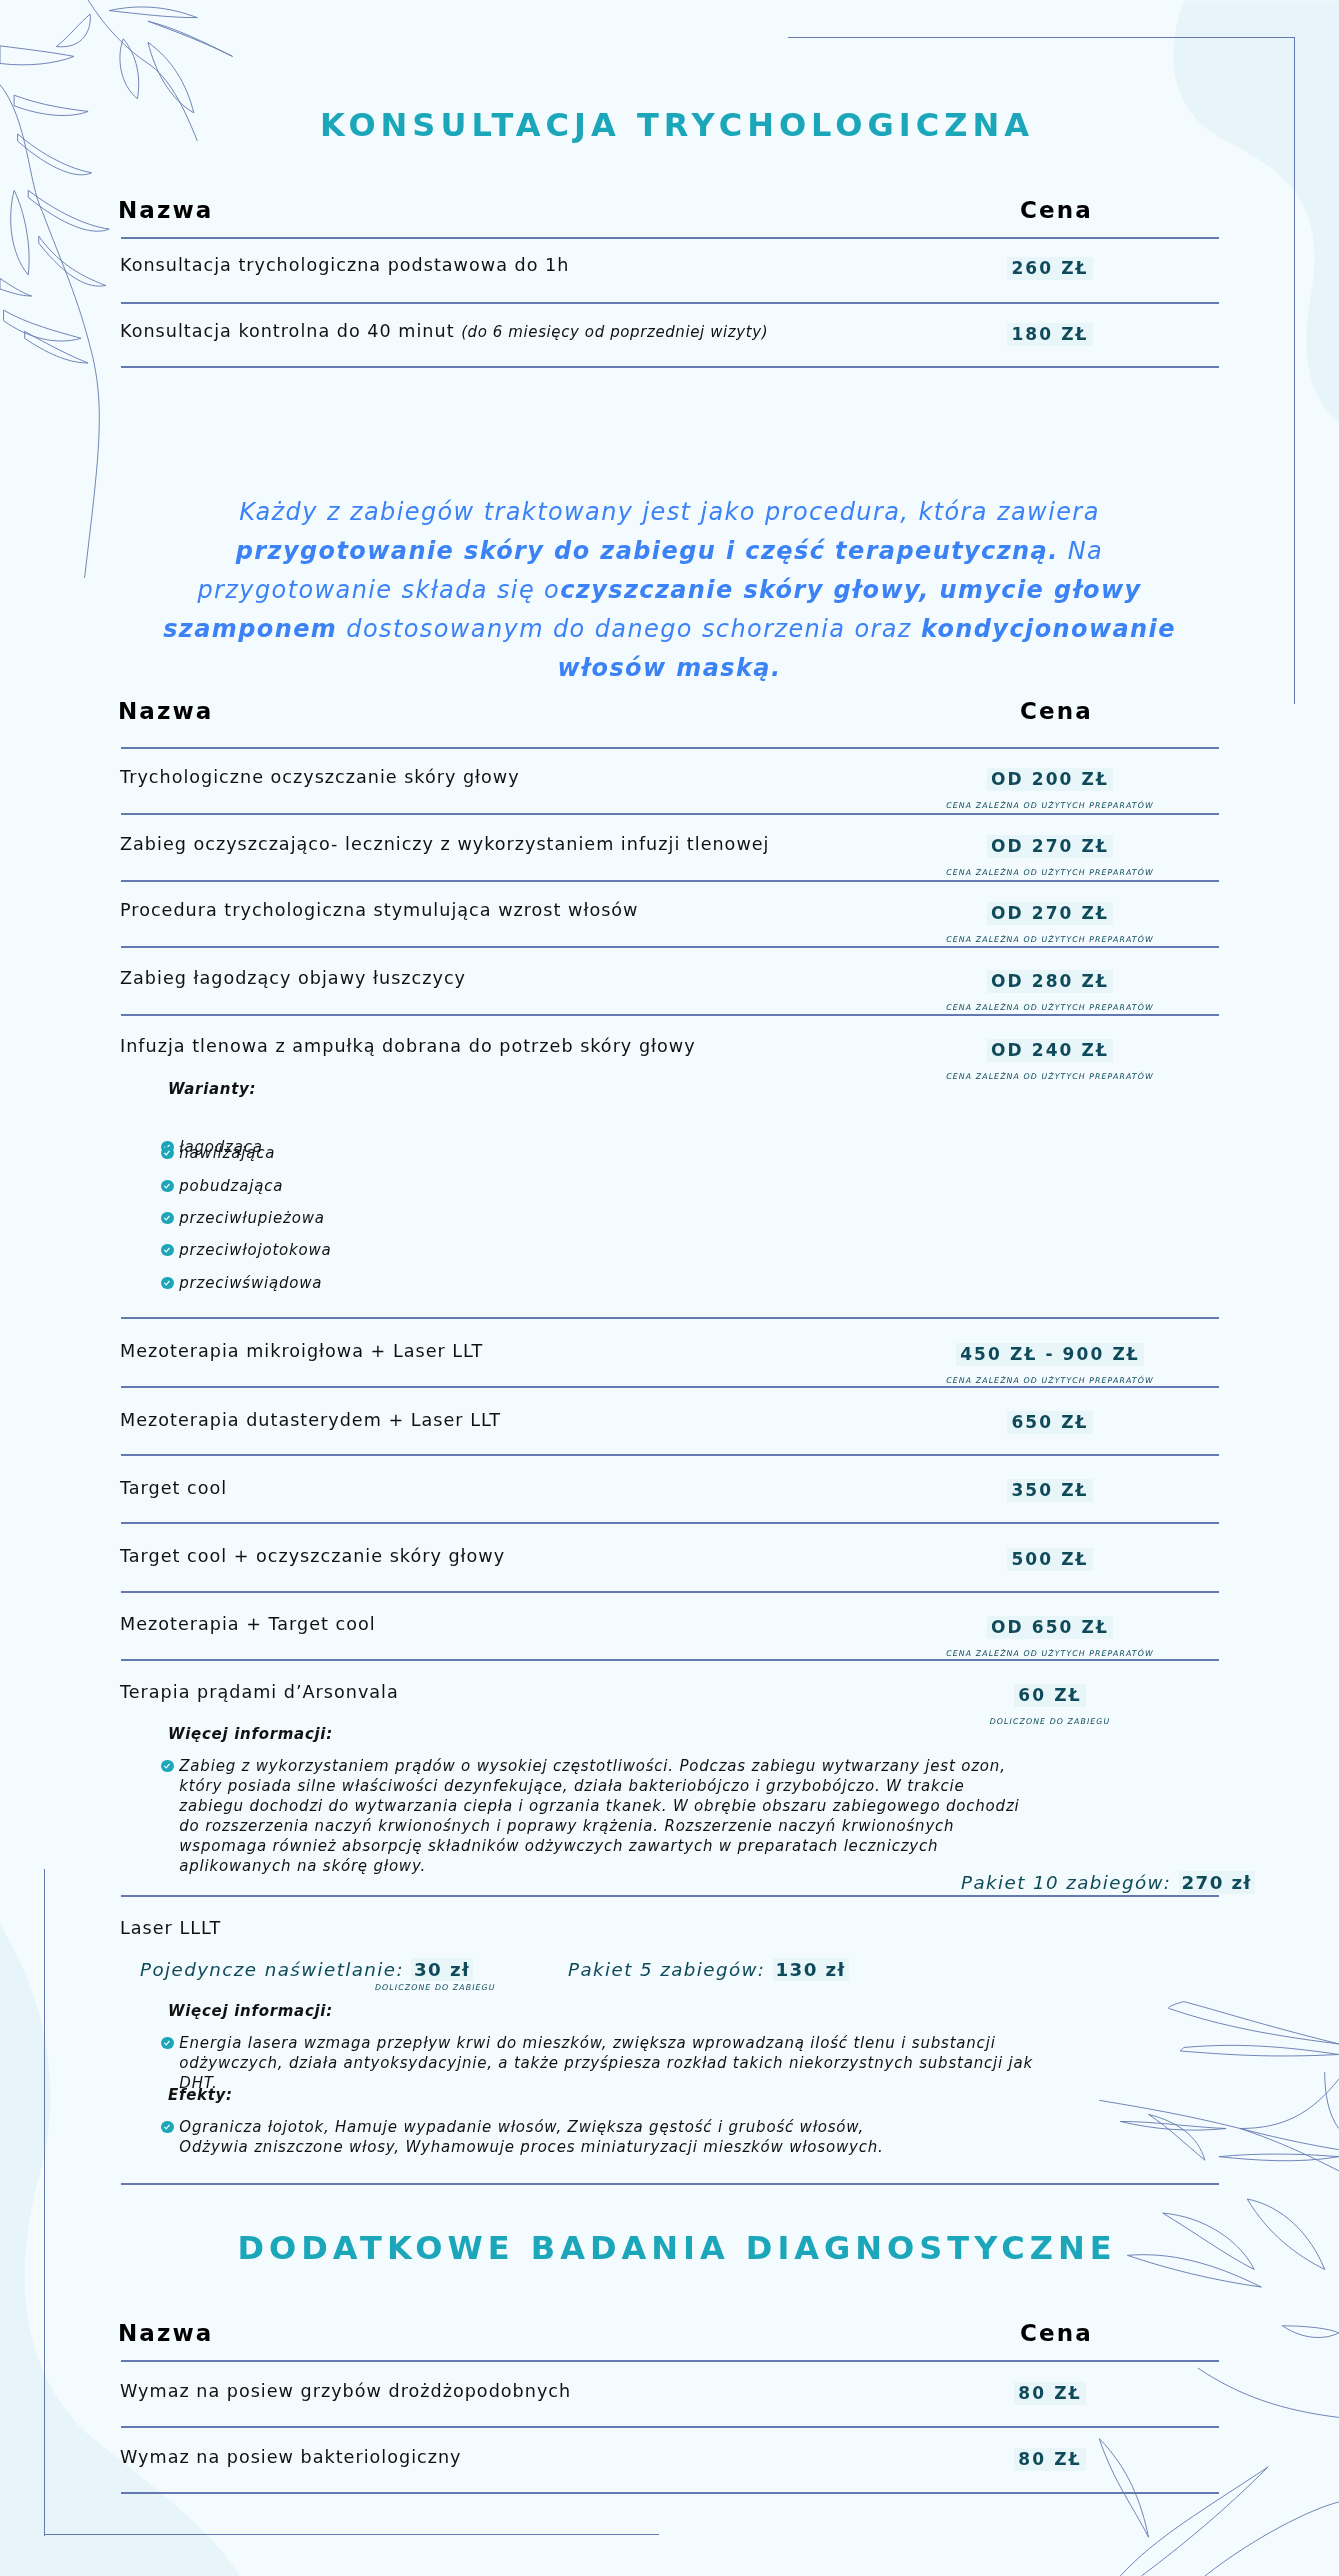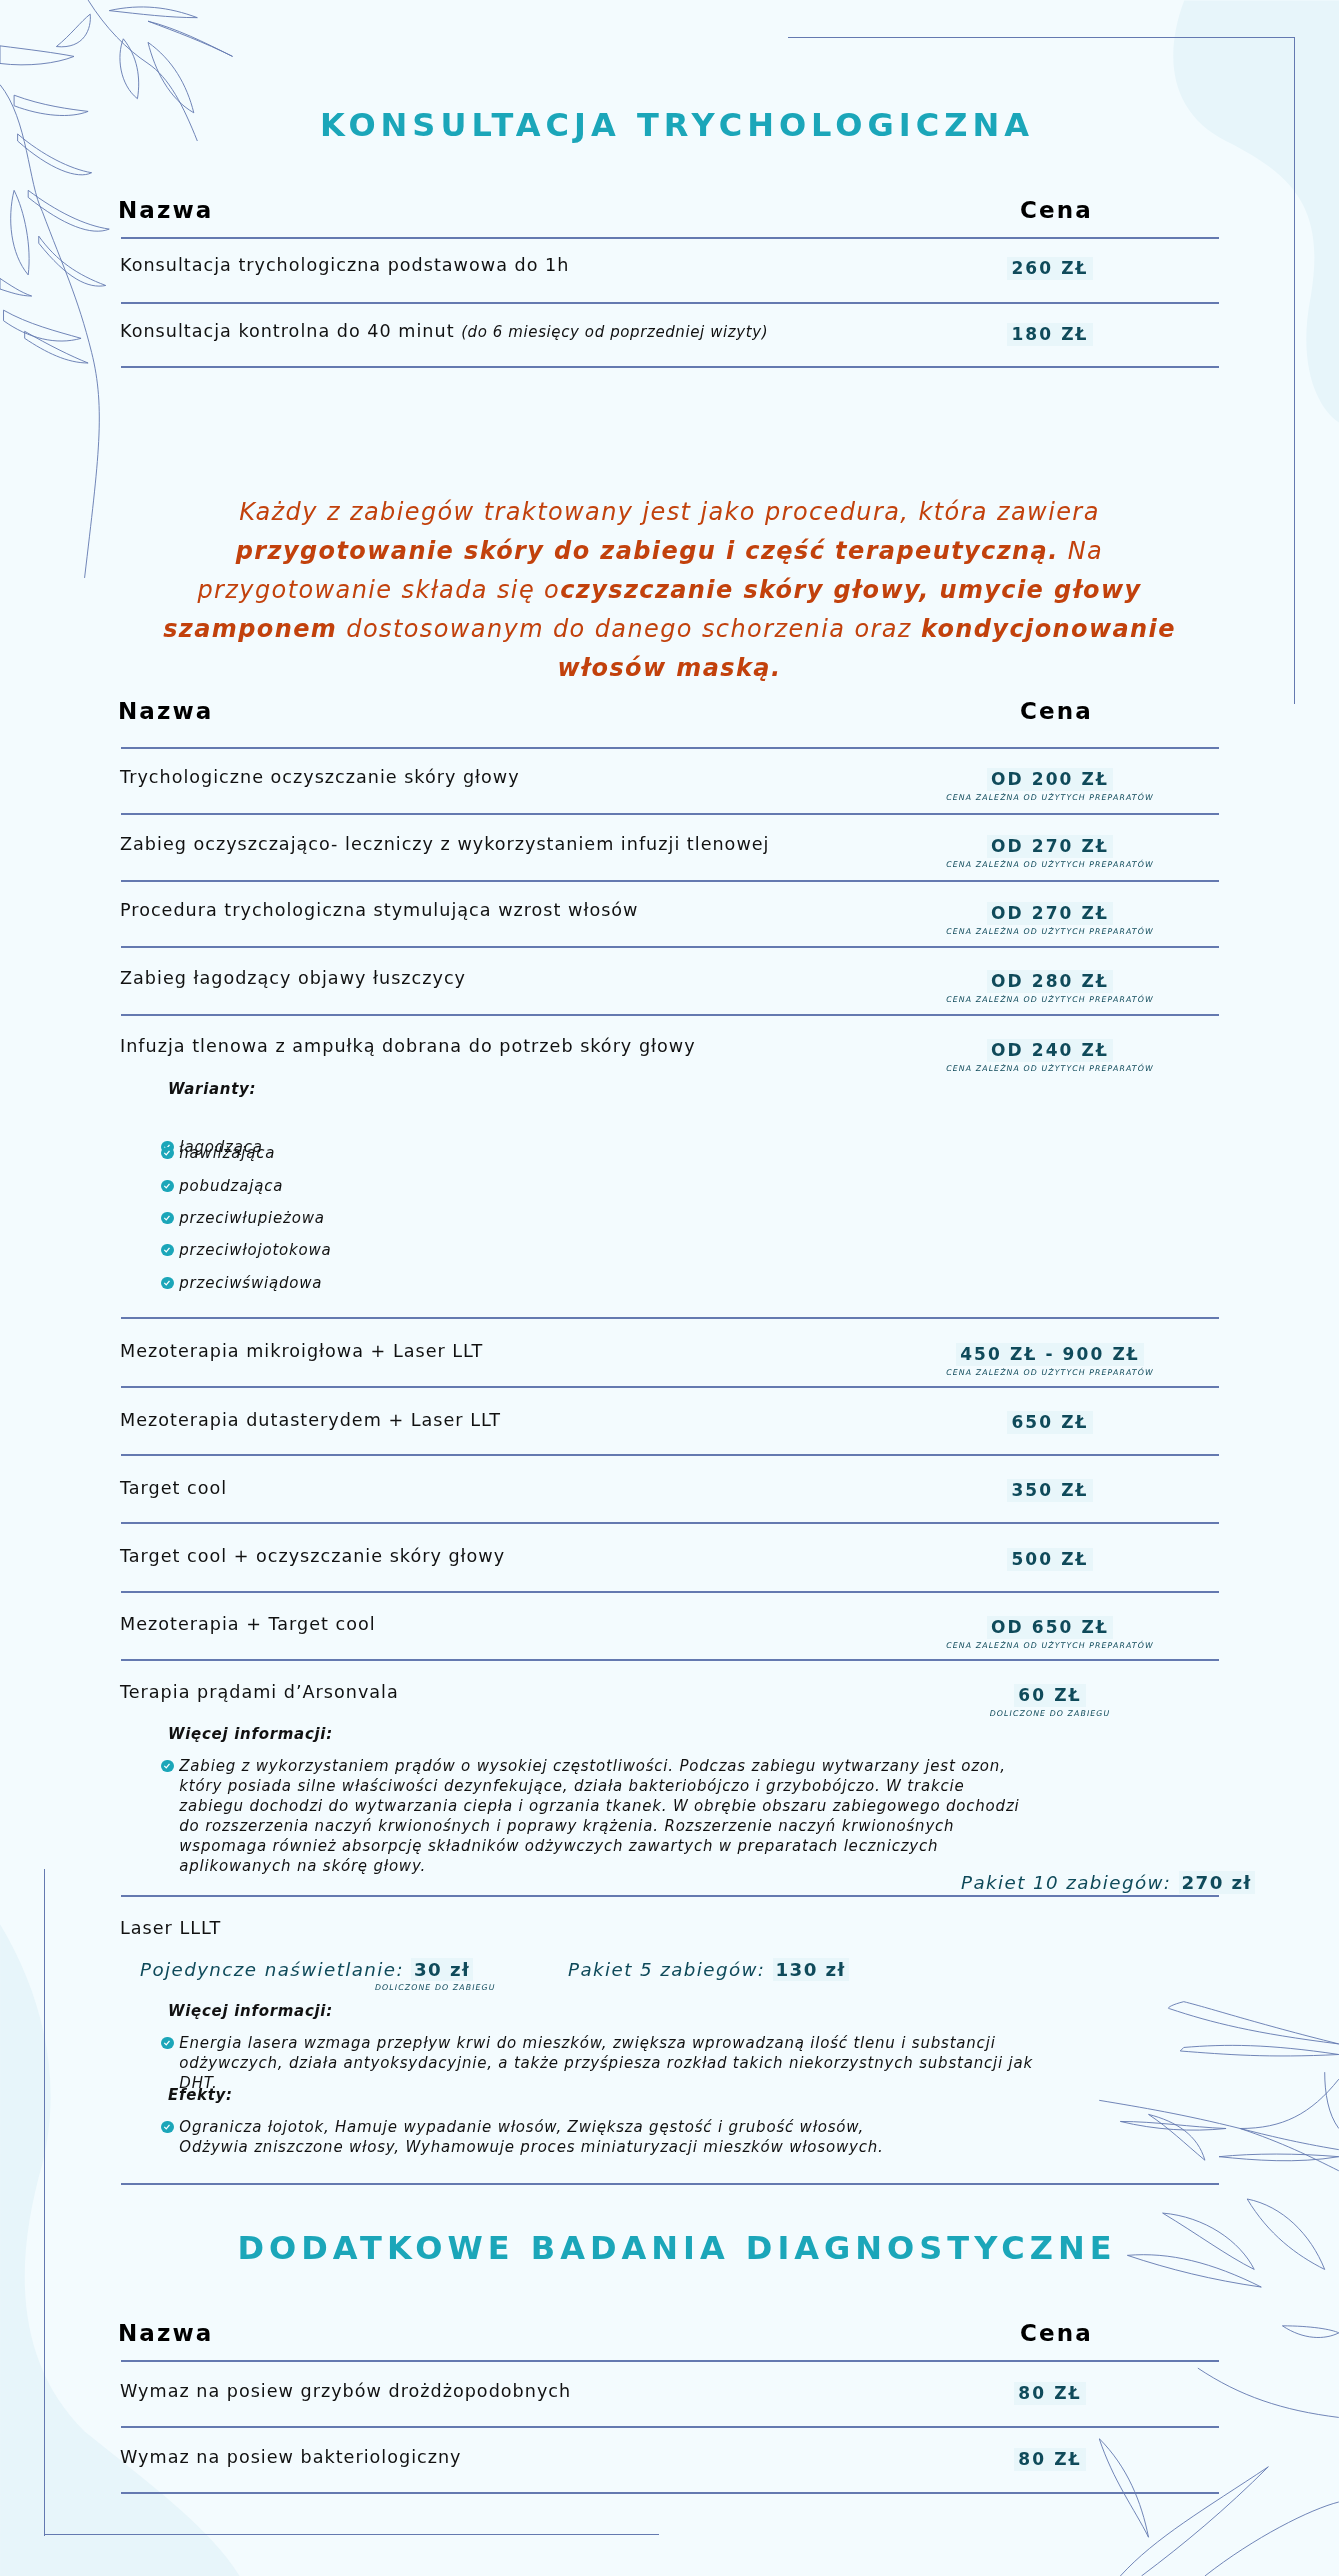--- a/index.html
+++ b/index.html
@@ -35,25 +35,25 @@
   .row-name .note { font-style: italic; font-size: 15px; letter-spacing: 0.6px; }
   .price-wrap {
     position: absolute; left: 909px; width: 282px; text-align: center;
   }
   .price {
     display: inline-block; background: #e8f6fa; color: #0f4a5a;
     font-weight: bold; font-size: 17px; letter-spacing: 2.1px; padding: 1.4px 4.2px;
   }
   .price-note {
     display: block; font-style: italic; font-size: 7.8px; letter-spacing: 1.1px;
-    color: #0f4a5a; margin-top: 2px;
+    color: #0f4a5a; margin-top: 10px;
   }
   .intro {
     position: absolute; left: 134px; width: 1071px; text-align: center;
-    font-style: italic; font-size: 24px; line-height: 39px; letter-spacing: 1.4px; color: #c2410c;
+    font-style: italic; font-size: 24px; line-height: 39px; letter-spacing: 1.4px; color: #3b82f6;
   }
   .intro b { font-weight: bold; }
   .sublabel {
     position: absolute; left: 168px; font-weight: bold; font-style: italic; font-size: 15px;
     letter-spacing: 0.7px; color: #111;
   }
   .check-item {
     position: absolute; left: 161px; display: flex; align-items: flex-start; gap: 5.6px;
     font-style: italic; font-size: 15px; letter-spacing: 0.8px; color: #111; line-height: 20px;
   }

